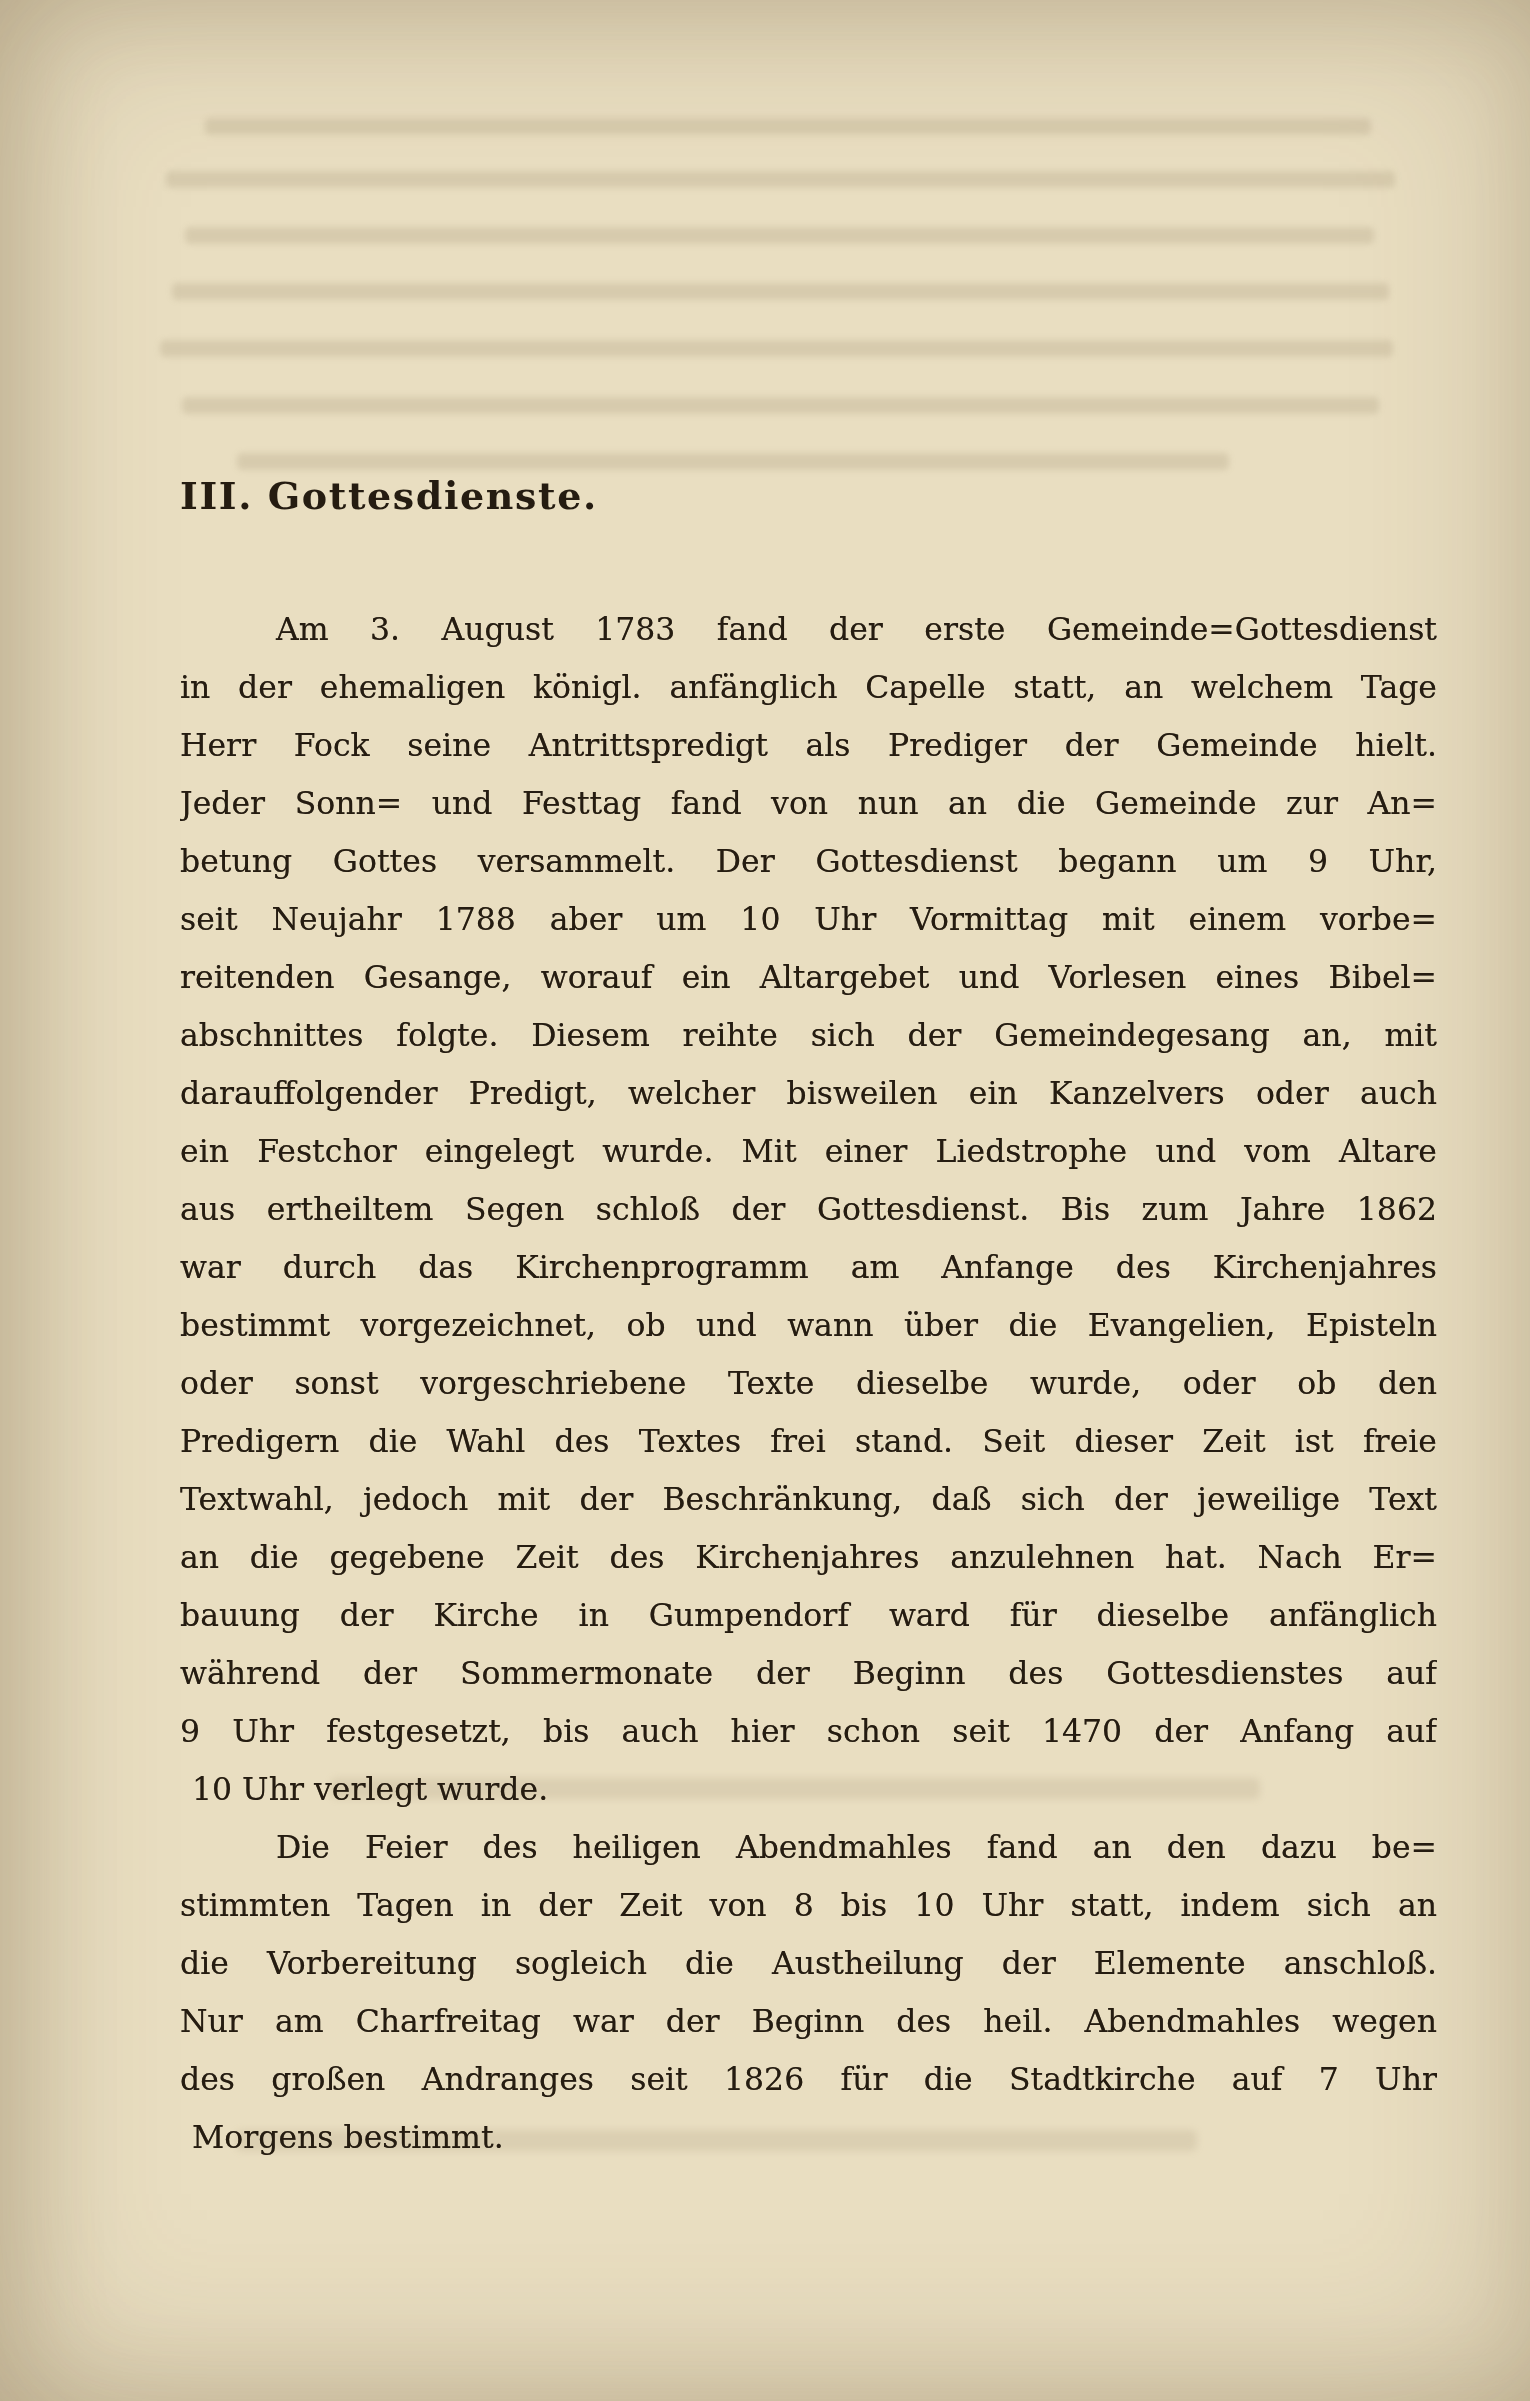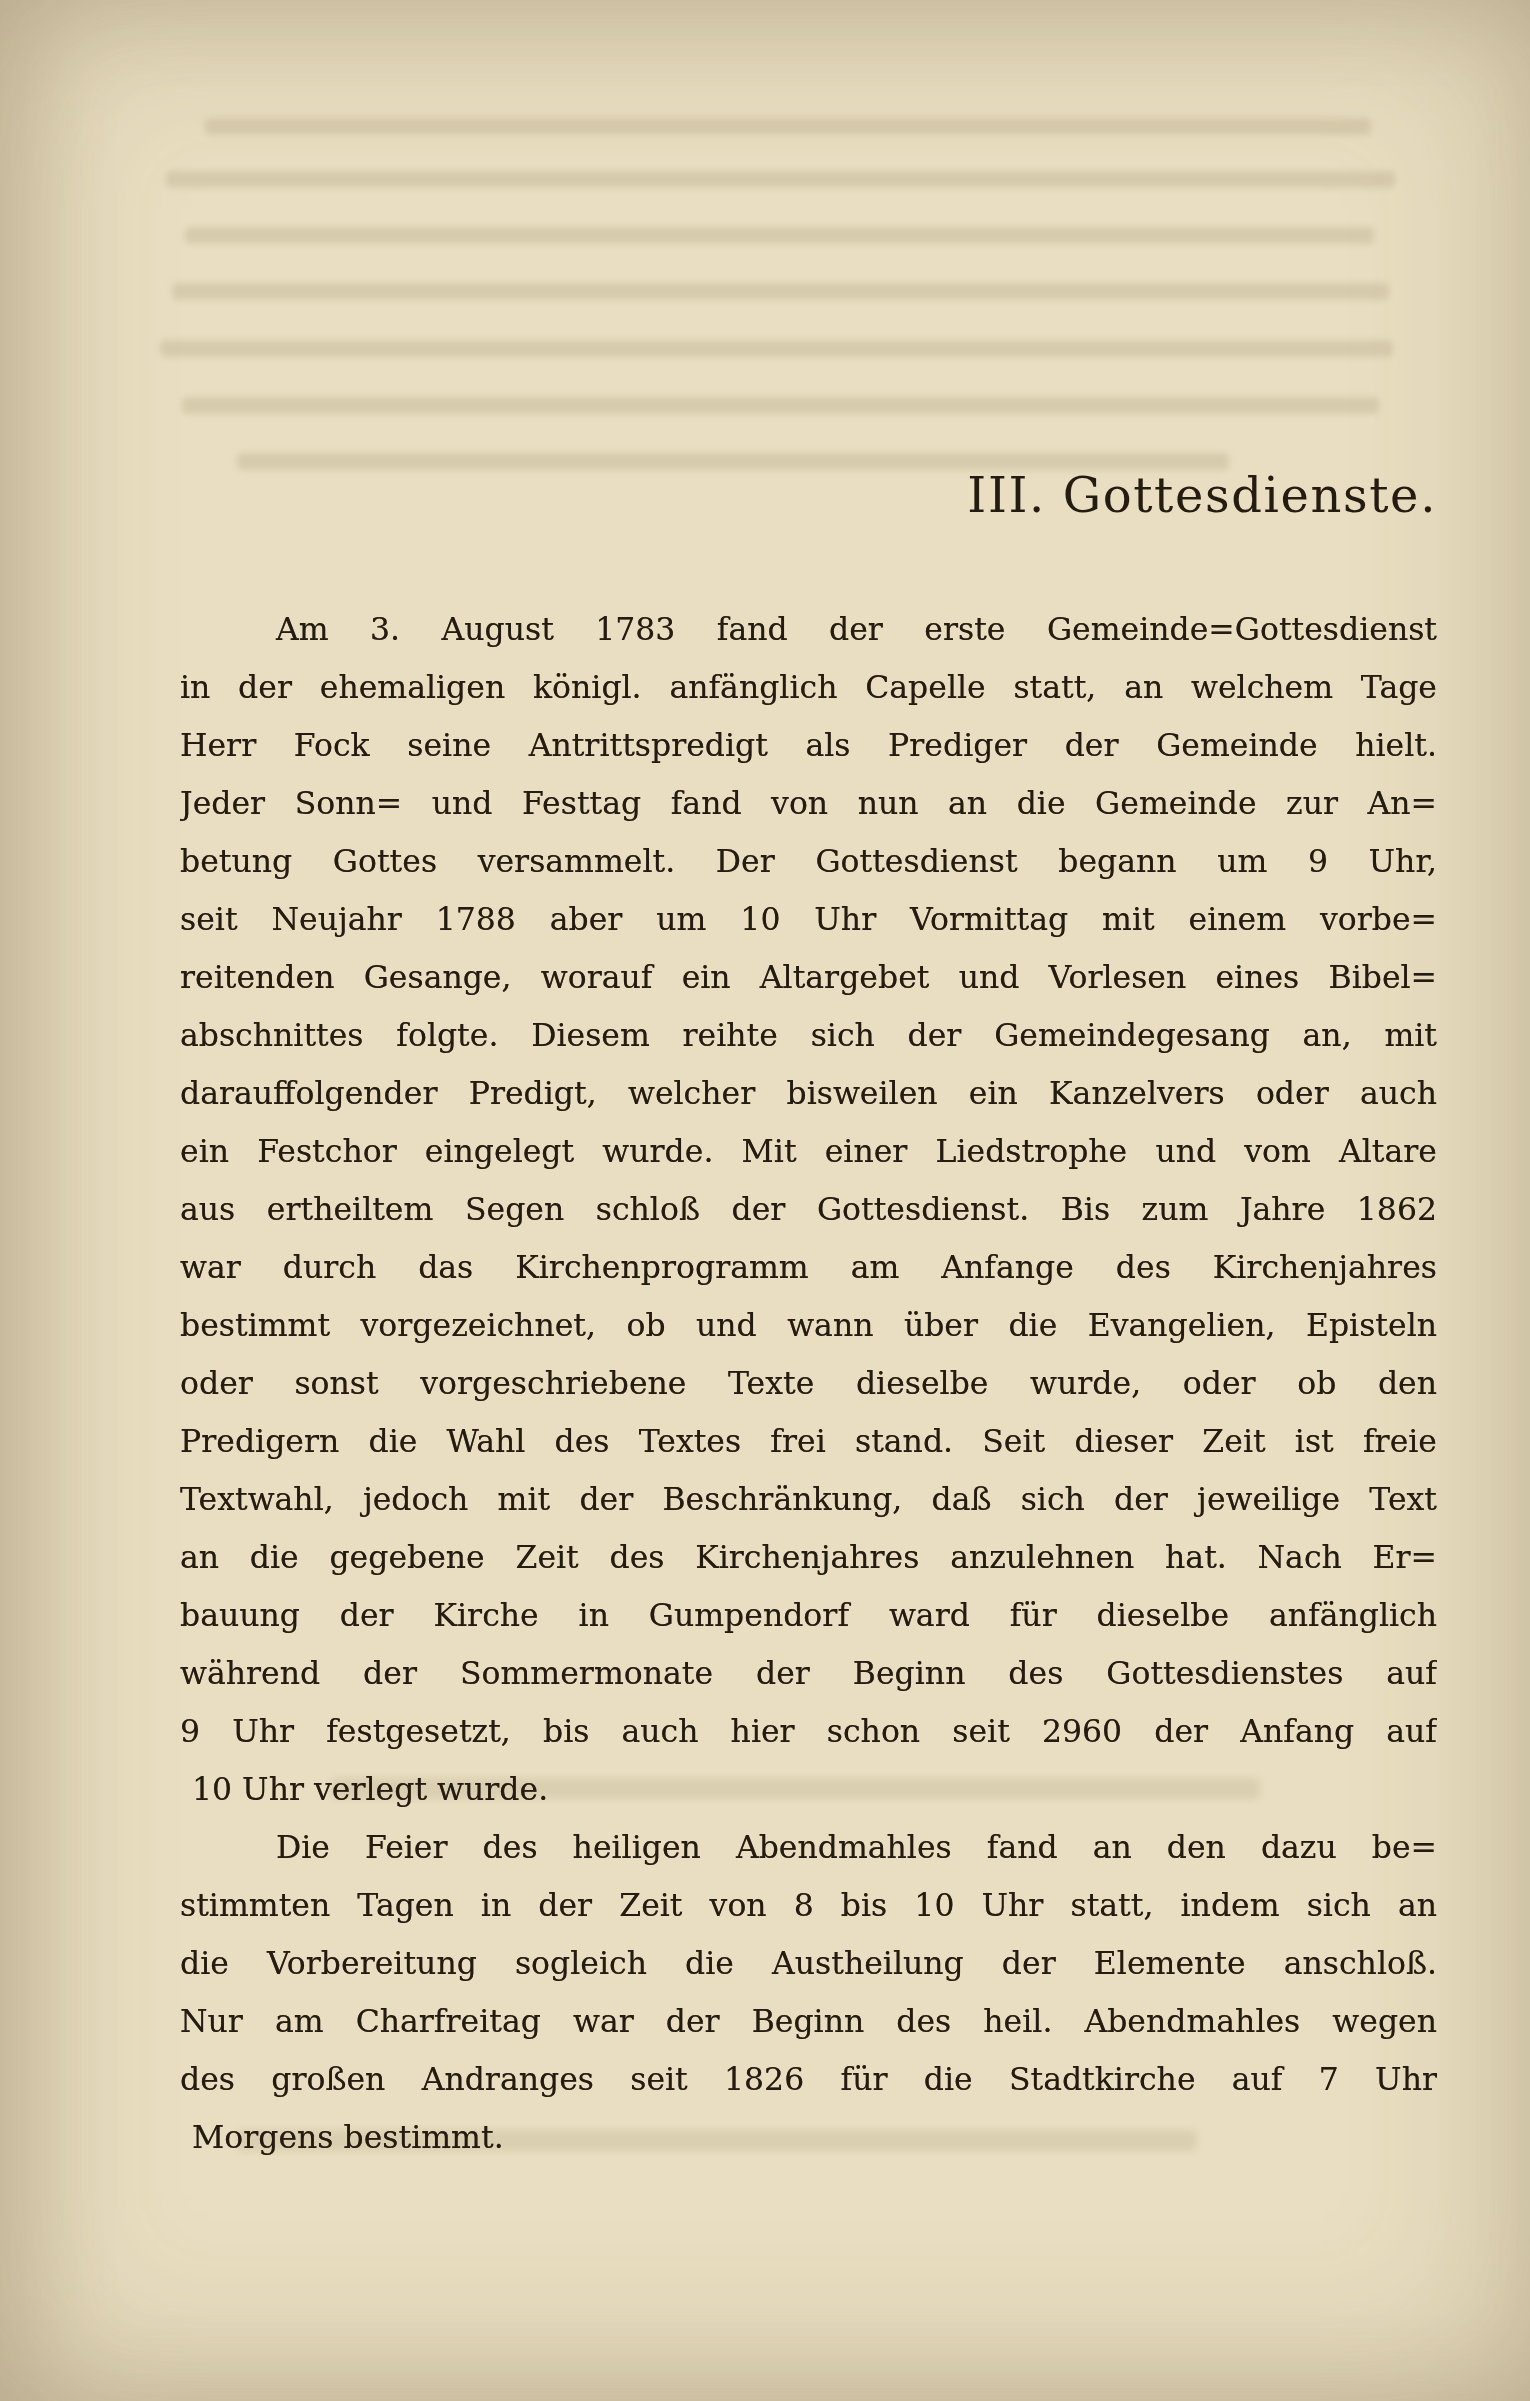--- a/index.html
+++ b/index.html
@@ -29,23 +29,23 @@
   .smudge {
     position: absolute; height: 20.5px; border-radius: 6.3px;
     background: rgba(148, 131, 99, 0.16);
     filter: blur(3.9px); pointer-events: none;
   }
   .content {
     position: absolute; left: 180px; top: 0; width: 1257px;
   }
   .heading {
     margin-top: 471px;
-    text-align: right;
-    font-size: 48px;
-    font-weight: normal;
+    text-align: left;
+    font-size: 38px;
+    font-weight: bold;
     letter-spacing: 1.6px;
     line-height: 49px;
   }
   .body-text {
     margin-top: 80px;
     font-size: 31.5px;
     line-height: 58px;
     text-shadow: 0 0 0.5px rgba(37, 28, 17, 0.6);
   }
   .paragraph { margin: 0; }
@@ -93,21 +93,21 @@
           <div class="line">ein Festchor eingelegt wurde. Mit einer Liedstrophe und vom Altare</div>
           <div class="line">aus ertheiltem Segen schloß der Gottesdienst. Bis zum Jahre 1862</div>
           <div class="line">war durch das Kirchenprogramm am Anfange des Kirchenjahres</div>
           <div class="line">bestimmt vorgezeichnet, ob und wann über die Evangelien, Episteln</div>
           <div class="line">oder sonst vorgeschriebene Texte dieselbe wurde, oder ob den</div>
           <div class="line">Predigern die Wahl des Textes frei stand. Seit dieser Zeit ist freie</div>
           <div class="line">Textwahl, jedoch mit der Beschränkung, daß sich der jeweilige Text</div>
           <div class="line">an die gegebene Zeit des Kirchenjahres anzulehnen hat. Nach Er=</div>
           <div class="line">bauung der Kirche in Gumpendorf ward für dieselbe anfänglich</div>
           <div class="line">während der Sommermonate der Beginn des Gottesdienstes auf</div>
-          <div class="line">9 Uhr festgesetzt, bis auch hier schon seit 2960 der Anfang auf</div>
+          <div class="line">9 Uhr festgesetzt, bis auch hier schon seit 1470 der Anfang auf</div>
           <div class="line flush-left">10 Uhr verlegt wurde.</div>
         </div>
         <div class="paragraph">
           <div class="line first">Die Feier des heiligen Abendmahles fand an den dazu be=</div>
           <div class="line">stimmten Tagen in der Zeit von 8 bis 10 Uhr statt, indem sich an</div>
           <div class="line">die Vorbereitung sogleich die Austheilung der Elemente anschloß.</div>
           <div class="line">Nur am Charfreitag war der Beginn des heil. Abendmahles wegen</div>
           <div class="line">des großen Andranges seit 1826 für die Stadtkirche auf 7 Uhr</div>
           <div class="line flush-left">Morgens bestimmt.</div>
         </div>

